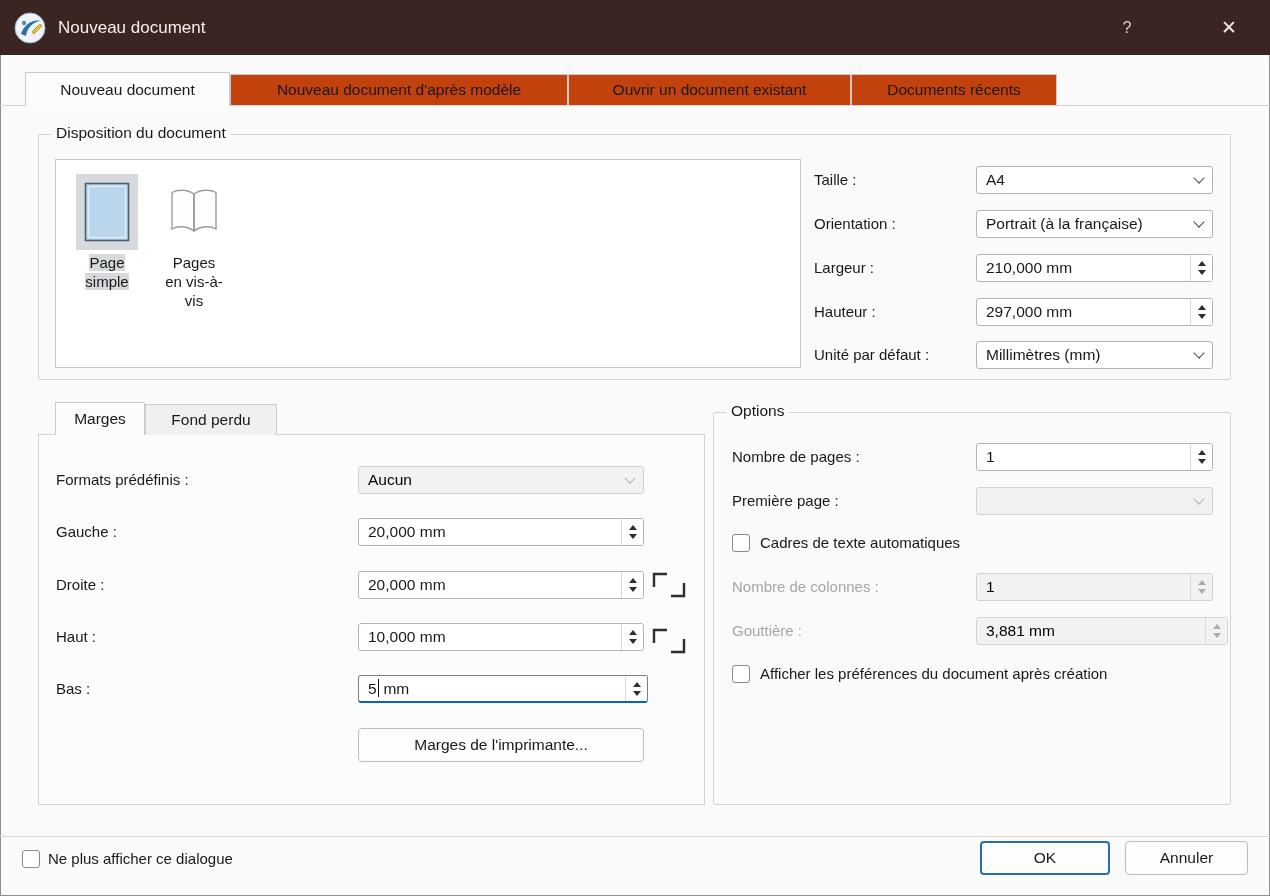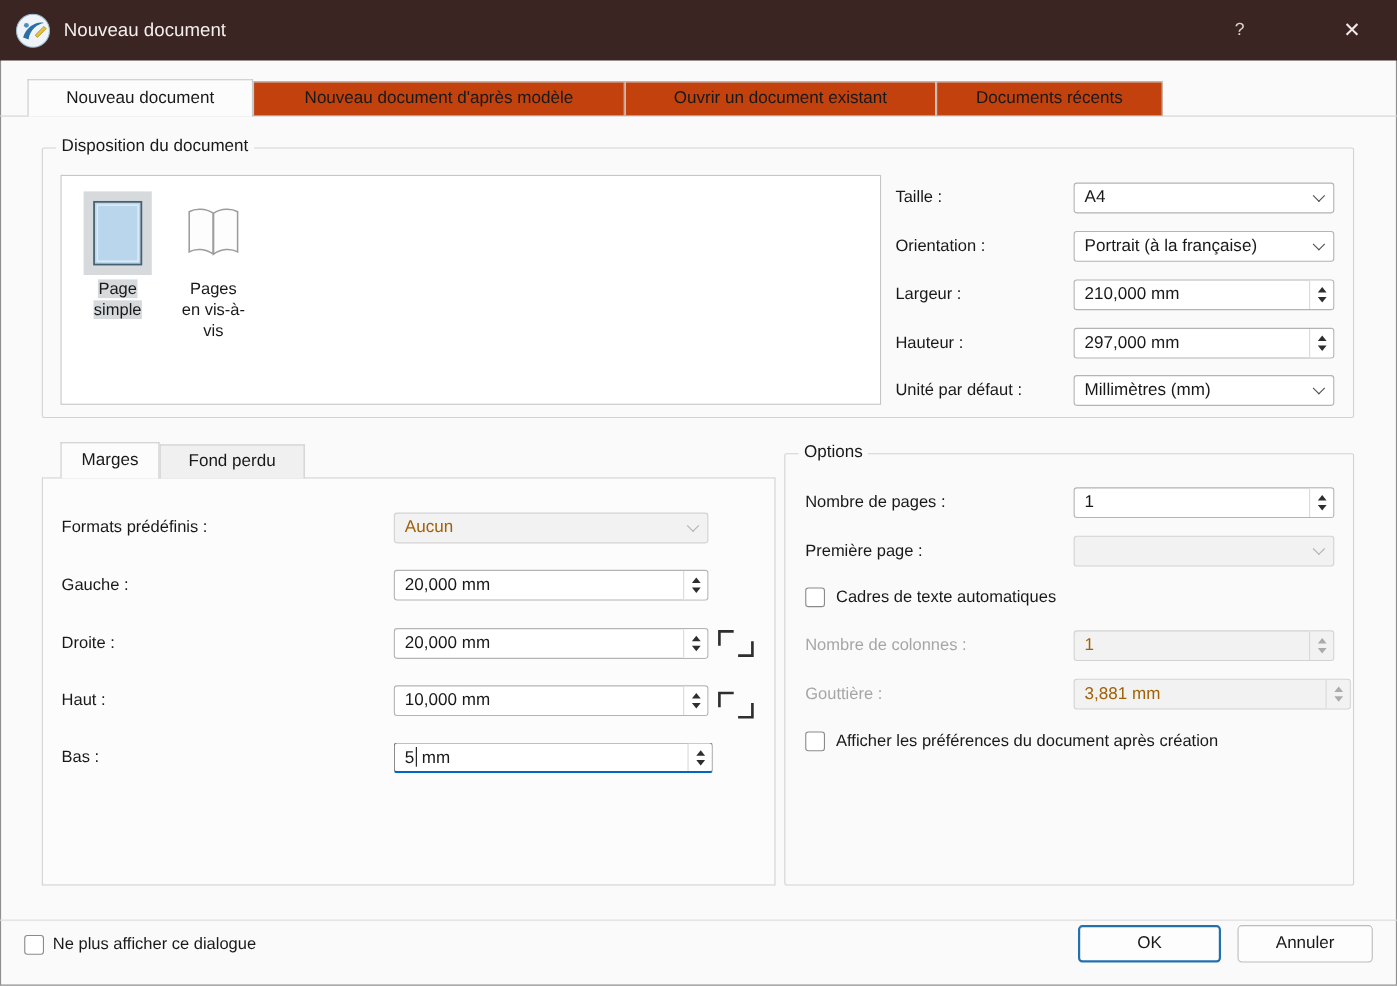--- a/index.html
+++ b/index.html
@@ -50,21 +50,21 @@
     border-bottom:1.6px solid #4c4c4c;
     transform:translateY(-2px) rotate(45deg); }
   .spin-btns { width:22px; align-self:stretch; border-left:1px solid #dadada;
     display:flex; flex-direction:column; align-items:center;
     justify-content:center; gap:4px; background:#fff; }
   .tri-up { width:0; height:0; border-left:4px solid transparent;
     border-right:4px solid transparent; border-bottom:5px solid #2e2e2e; }
   .tri-down { width:0; height:0; border-left:4px solid transparent;
     border-right:4px solid transparent; border-top:5px solid #2e2e2e; }
 
-  .disabled { background:#f2f2f2; color:#a16207; border-color:#d2d2d2;align-items:center; }
+  .disabled { background:#f2f2f2; color:#000000; border-color:#d2d2d2;align-items:center; }
   .disabled .chev { border-color:#b3b3b3; }
   .disabled .spin-btns { background:#f2f2f2; }
   .disabled .tri-up { border-bottom-color:#ababab; }
   .disabled .tri-down { border-top-color:#ababab; }
 
   .focused { border-color:#7f7f7f; border-bottom:2px solid #0067c0; }
   .caret { display:inline-block; width:1.5px; height:18px; background:#101010;
     vertical-align:-3px; margin-left:1px; }
 
   .checkbox { position:absolute; width:18px; height:18px; background:#fff;
@@ -237,20 +237,21 @@
 
     <span class="label" style="left:17px; top:245px;">Bas :</span>
     <div class="spin focused" style="left:319px; top:240px; width:290px;">
       <span class="ctl-txt"><span>5</span><span class="caret"></span><span> mm</span></span>
       <span class="spin-btns">
         <span class="tri-up"></span>
         <span class="tri-down"></span>
       </span>
     </div>
 
+    <div class="btn" style="left:319px; top:293px; width:286px; height:34px;">Marges de l'imprimante...</div>
   </div>
 
   <div class="group" style="left:713px; top:412px; width:518px; height:393px;">
     <span class="group-title">Options</span>
 
     <span class="label" style="left:18px; top:35px;">Nombre de pages :</span>
     <div class="spin" style="left:262px; top:30px; width:237px;">
       <span class="ctl-txt">1</span>
       <span class="spin-btns">
         <span class="tri-up"></span>

